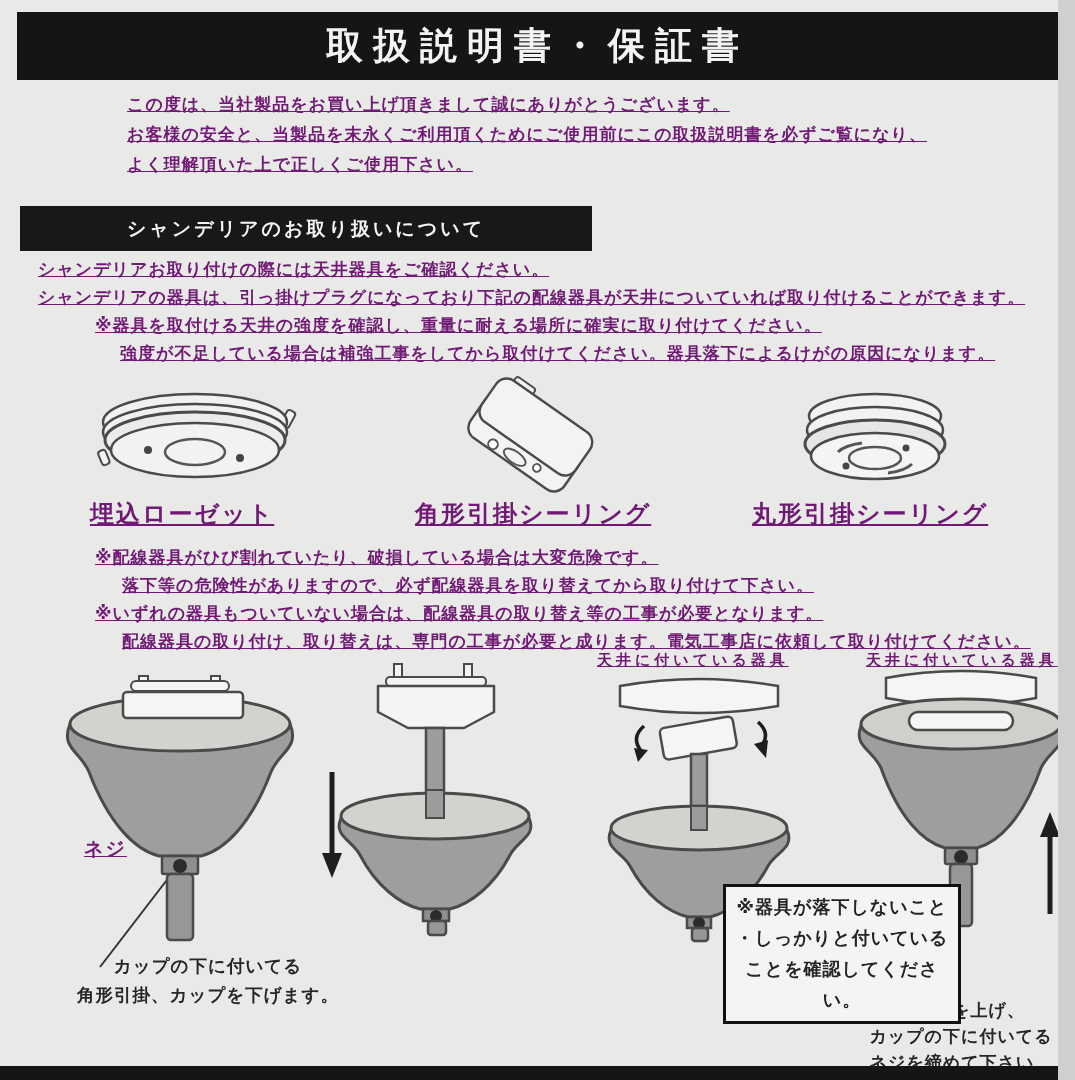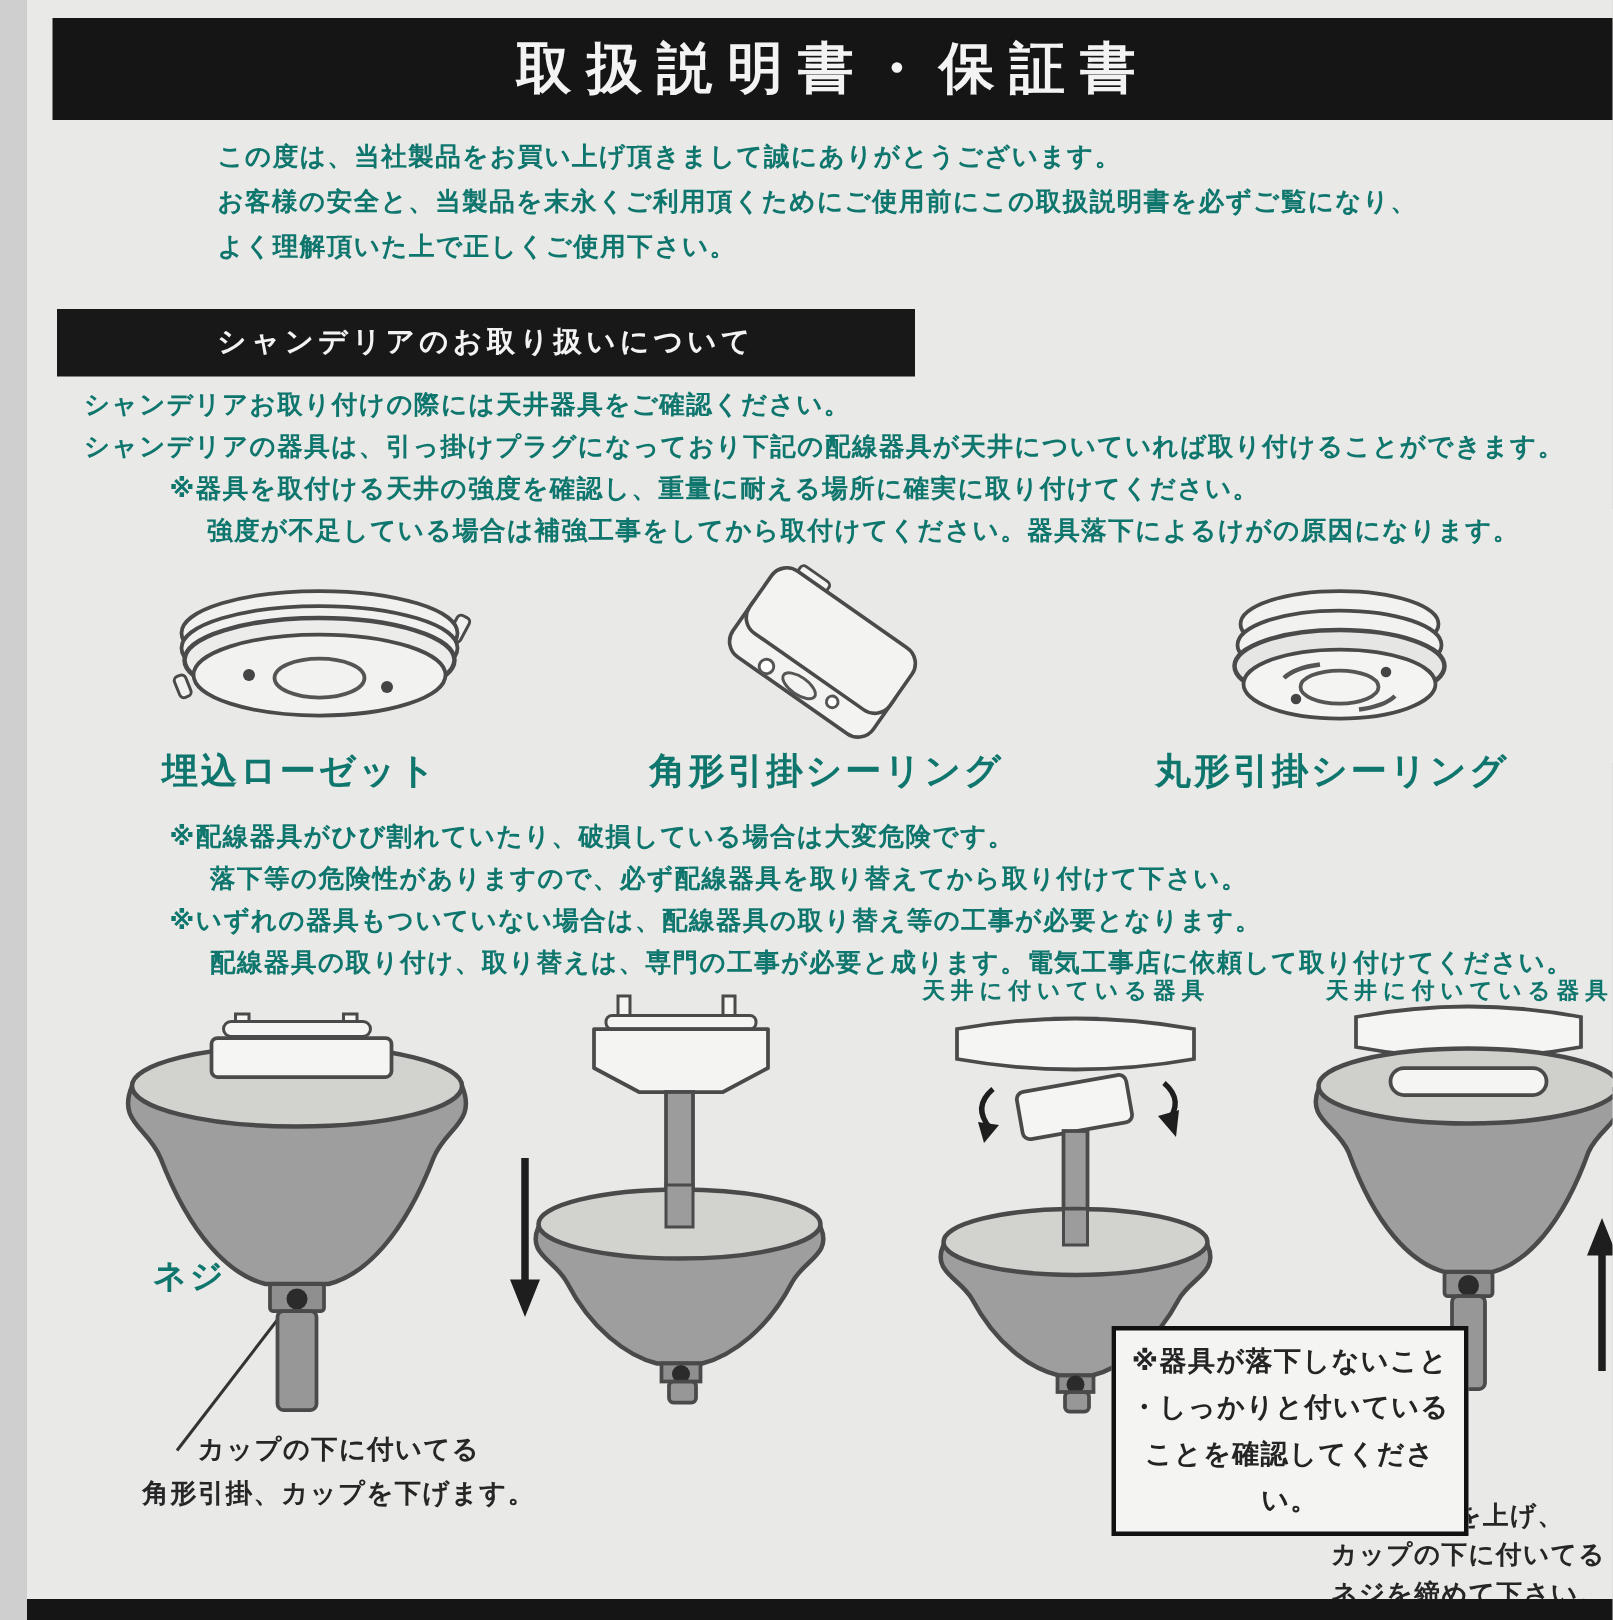--- a/index.html
+++ b/index.html
@@ -3,29 +3,28 @@
 <meta charset="utf-8">
 <style>
   html,body{margin:0;padding:0;background:#cfcfcf;}
   #page{
     position:relative;
     width:1058px;height:1080px;
     background:#e9e9e7;
     overflow:hidden;
     font-family:"Liberation Sans","DejaVu Sans",sans-serif;
     color:#242424;
-    margin-left:18px;
   }
   .bar{position:absolute;background:#151515;}
   .bar-text{
     width:100%;text-align:center;color:#f3f3f3;font-weight:bold;
     white-space:nowrap;
   }
   .t{
-    position:absolute;font-weight:bold;white-space:nowrap;color:#0f766e;
+    position:absolute;font-weight:bold;white-space:nowrap;color:#701a75;text-decoration:underline;
   }
   .cap{
     position:absolute;font-weight:bold;text-align:center;color:#262626;
   }
   .cap div{white-space:nowrap;}
   #title-bar{left:17px;top:12px;width:1041px;height:68px;}
   #title-bar .bar-text{line-height:68px;font-size:37px;letter-spacing:10px;}
   #section-bar{left:20px;top:206px;width:572px;height:45px;background:#181818;position:absolute;}
   #section-bar .bar-text{line-height:45px;font-size:19px;letter-spacing:3px;}
   .intro{font-size:17px;letter-spacing:1px;}
@@ -112,21 +111,21 @@
     <path d="M25 52 C15 76 36 80 44 100 C64 152 90 178 114 184 L156 184 C180 178 206 152 226 100 C234 80 255 76 245 52 Z" fill="#9e9e9e" stroke="#4a4a4a" stroke-width="3"></path>
     <ellipse cx="135" cy="52" rx="110" ry="27" fill="#d2d2cf" stroke="#4a4a4a" stroke-width="3"></ellipse>
     <rect x="78" y="20" width="120" height="26" rx="4" fill="#f5f5f3" stroke="#4a4a4a" stroke-width="2.5"></rect>
     <rect x="94" y="4" width="9" height="16" fill="#f5f5f3" stroke="#4a4a4a" stroke-width="2"></rect>
     <rect x="166" y="4" width="9" height="16" fill="#f5f5f3" stroke="#4a4a4a" stroke-width="2"></rect>
     <rect x="86" y="9" width="98" height="10" rx="5" fill="#f5f5f3" stroke="#4a4a4a" stroke-width="2"></rect>
     <rect x="117" y="184" width="36" height="18" rx="2" fill="#8f8f8f" stroke="#4a4a4a" stroke-width="2.5"></rect>
     <circle cx="135" cy="194" r="7" fill="#2b2b2b"></circle>
     <rect x="122" y="202" width="26" height="66" rx="4" fill="#979797" stroke="#4a4a4a" stroke-width="2.5"></rect>
   </svg>
-  <div class="t" style="left:84px;top:836px;font-size:22px;letter-spacing:2px;">ネジ</div>
+  <div class="t" style="left:84px;top:836px;font-size:19px;letter-spacing:2px;">ネジ</div>
   <div class="cap" style="left:48px;top:952px;width:320px;font-size:17.5px;line-height:29px;letter-spacing:1px;">
     <div>カップの下に付いてる</div>
     <div>角形引掛、カップを下げます。</div>
   </div>
 
   <svg style="left:318px;top:660px;" width="225" height="285" viewBox="0 0 225 285">
     <rect x="76" y="4" width="8" height="22" fill="#f4f4f2" stroke="#4a4a4a" stroke-width="2"></rect>
     <rect x="146" y="4" width="8" height="22" fill="#f4f4f2" stroke="#4a4a4a" stroke-width="2"></rect>
     <rect x="68" y="17" width="100" height="9" rx="4" fill="#f4f4f2" stroke="#4a4a4a" stroke-width="2"></rect>
     <path d="M60 26 H176 V52 L146 68 H90 L60 52 Z" fill="#f4f4f2" stroke="#4a4a4a" stroke-width="2.5" stroke-linejoin="round"></path>

